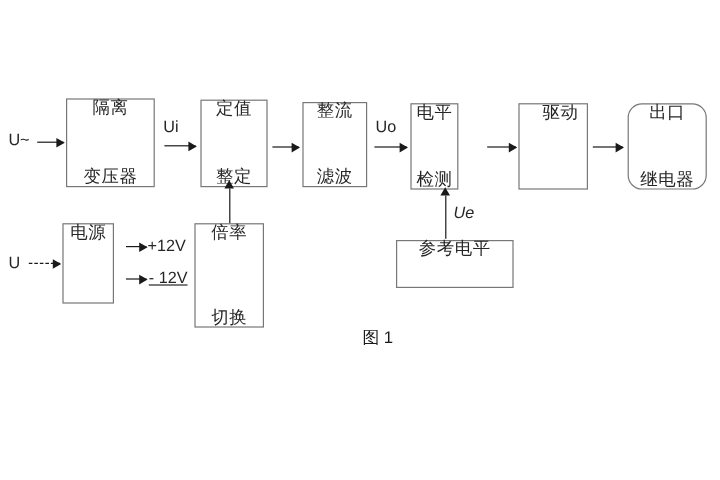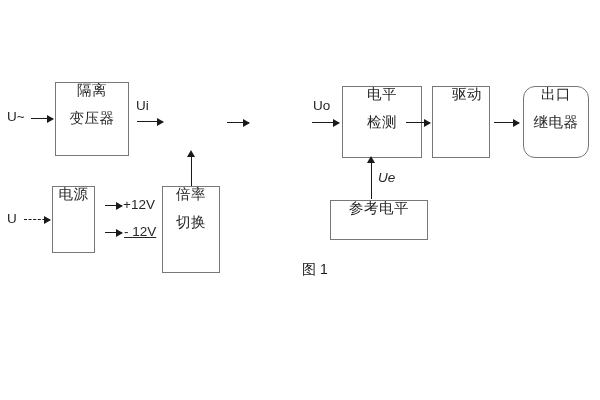--- a/index.html
+++ b/index.html
@@ -16,21 +16,21 @@
     overflow: hidden;
   }
   .blk {
     position: absolute;
     box-sizing: border-box;
     border: 1.5px solid #777777;
     background: #ffffff;
     display: flex;
     flex-direction: column;
     align-items: center;
-    justify-content: flex-start;
+    justify-content: space-between;
     color: #262626;
     font-size: 14.5px;
     line-height: 1.0;
   }
   .blk .ln {
     display: block;
     white-space: nowrap;
     letter-spacing: 0.5px;
   }
   .blk .ln + .ln { margin-top: 13px; }
@@ -97,29 +97,37 @@
 
   <div class="blk" style="left:55px; top:82px; width:74px; height:74px;">
     <span class="ln">隔离</span>
     <span class="ln">变压器</span>
   </div>
 
   <div class="lbl" style="left:136px; top:99px;">Ui</div>
 
   <div class="harrow" style="left:137px; top:121px; width:26px;"></div>
 
+  <div class="blk" style="left:167px; top:83px; width:56px; height:73px;">
+    <span class="ln">定值</span>
+    <span class="ln">整定</span>
+  </div>
 
   <div class="harrow" style="left:227px; top:122px; width:22px;"></div>
 
+  <div class="blk" style="left:252px; top:85px; width:54px; height:71px;">
+    <span class="ln">整流</span>
+    <span class="ln">滤波</span>
+  </div>
 
   <div class="lbl" style="left:313px; top:99px;">Uo</div>
 
   <div class="harrow" style="left:312px; top:122px; width:27px;"></div>
 
-  <div class="blk" style="left:342px; top:86px; width:80px; height:72px;">
+  <div class="blk" style="left:342px; top:86px; width:40px; height:72px;">
     <span class="ln">电平</span>
     <span class="ln">检测</span>
   </div>
 
   <div class="harrow" style="left:406px; top:122px; width:24px;"></div>
 
   <div class="blk one-line" style="left:432px; top:86px; width:58px; height:72px;padding-left:12px;">
     <span class="ln">驱动</span>
   </div>
 
@@ -151,15 +159,15 @@
 
   <div class="varrow" style="left:191px; top:157px; height:29px;"></div>
 
   <div class="blk one-line" style="left:330px; top:200px; width:98px; height:40px;">
     <span class="ln">参考电平</span>
   </div>
 
   <div class="varrow" style="left:371px; top:163px; height:36px;"></div>
   <div class="lbl" style="left:378px; top:171px;font-style:italic;">Ue</div>
 
-  <div class="caption" style="left:302px; top:261px;">图 1</div>
+  <div class="caption" style="left:302px; top:273px;">图 1</div>
 
 </div>
 
 </body></html>

